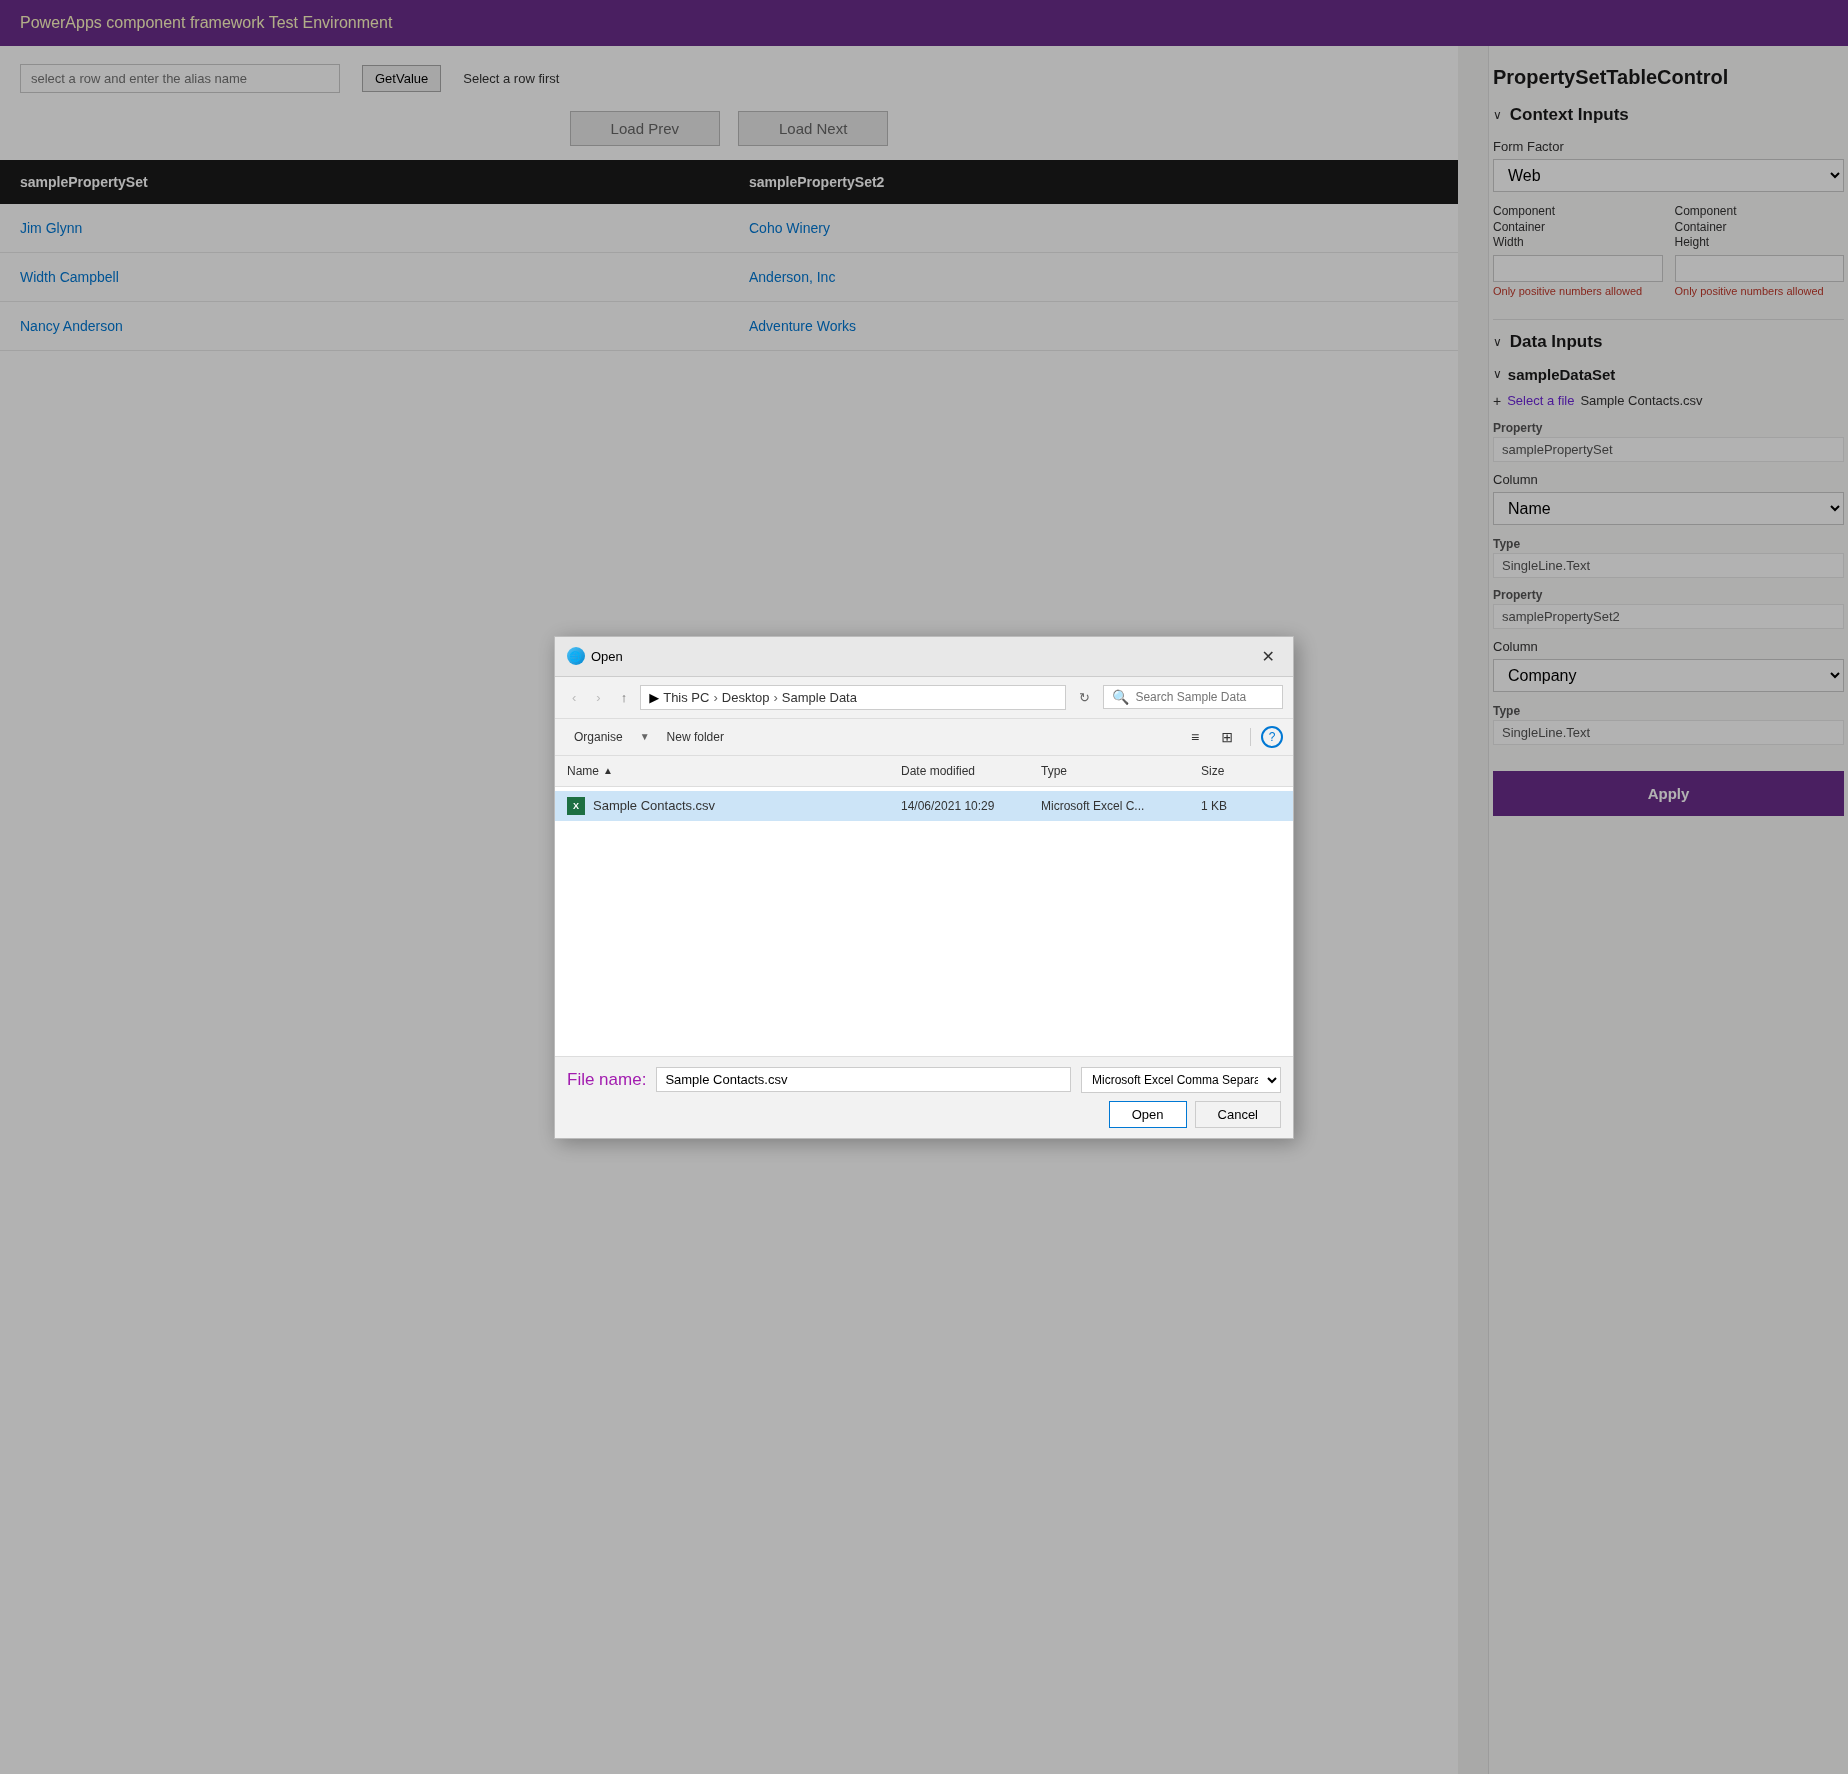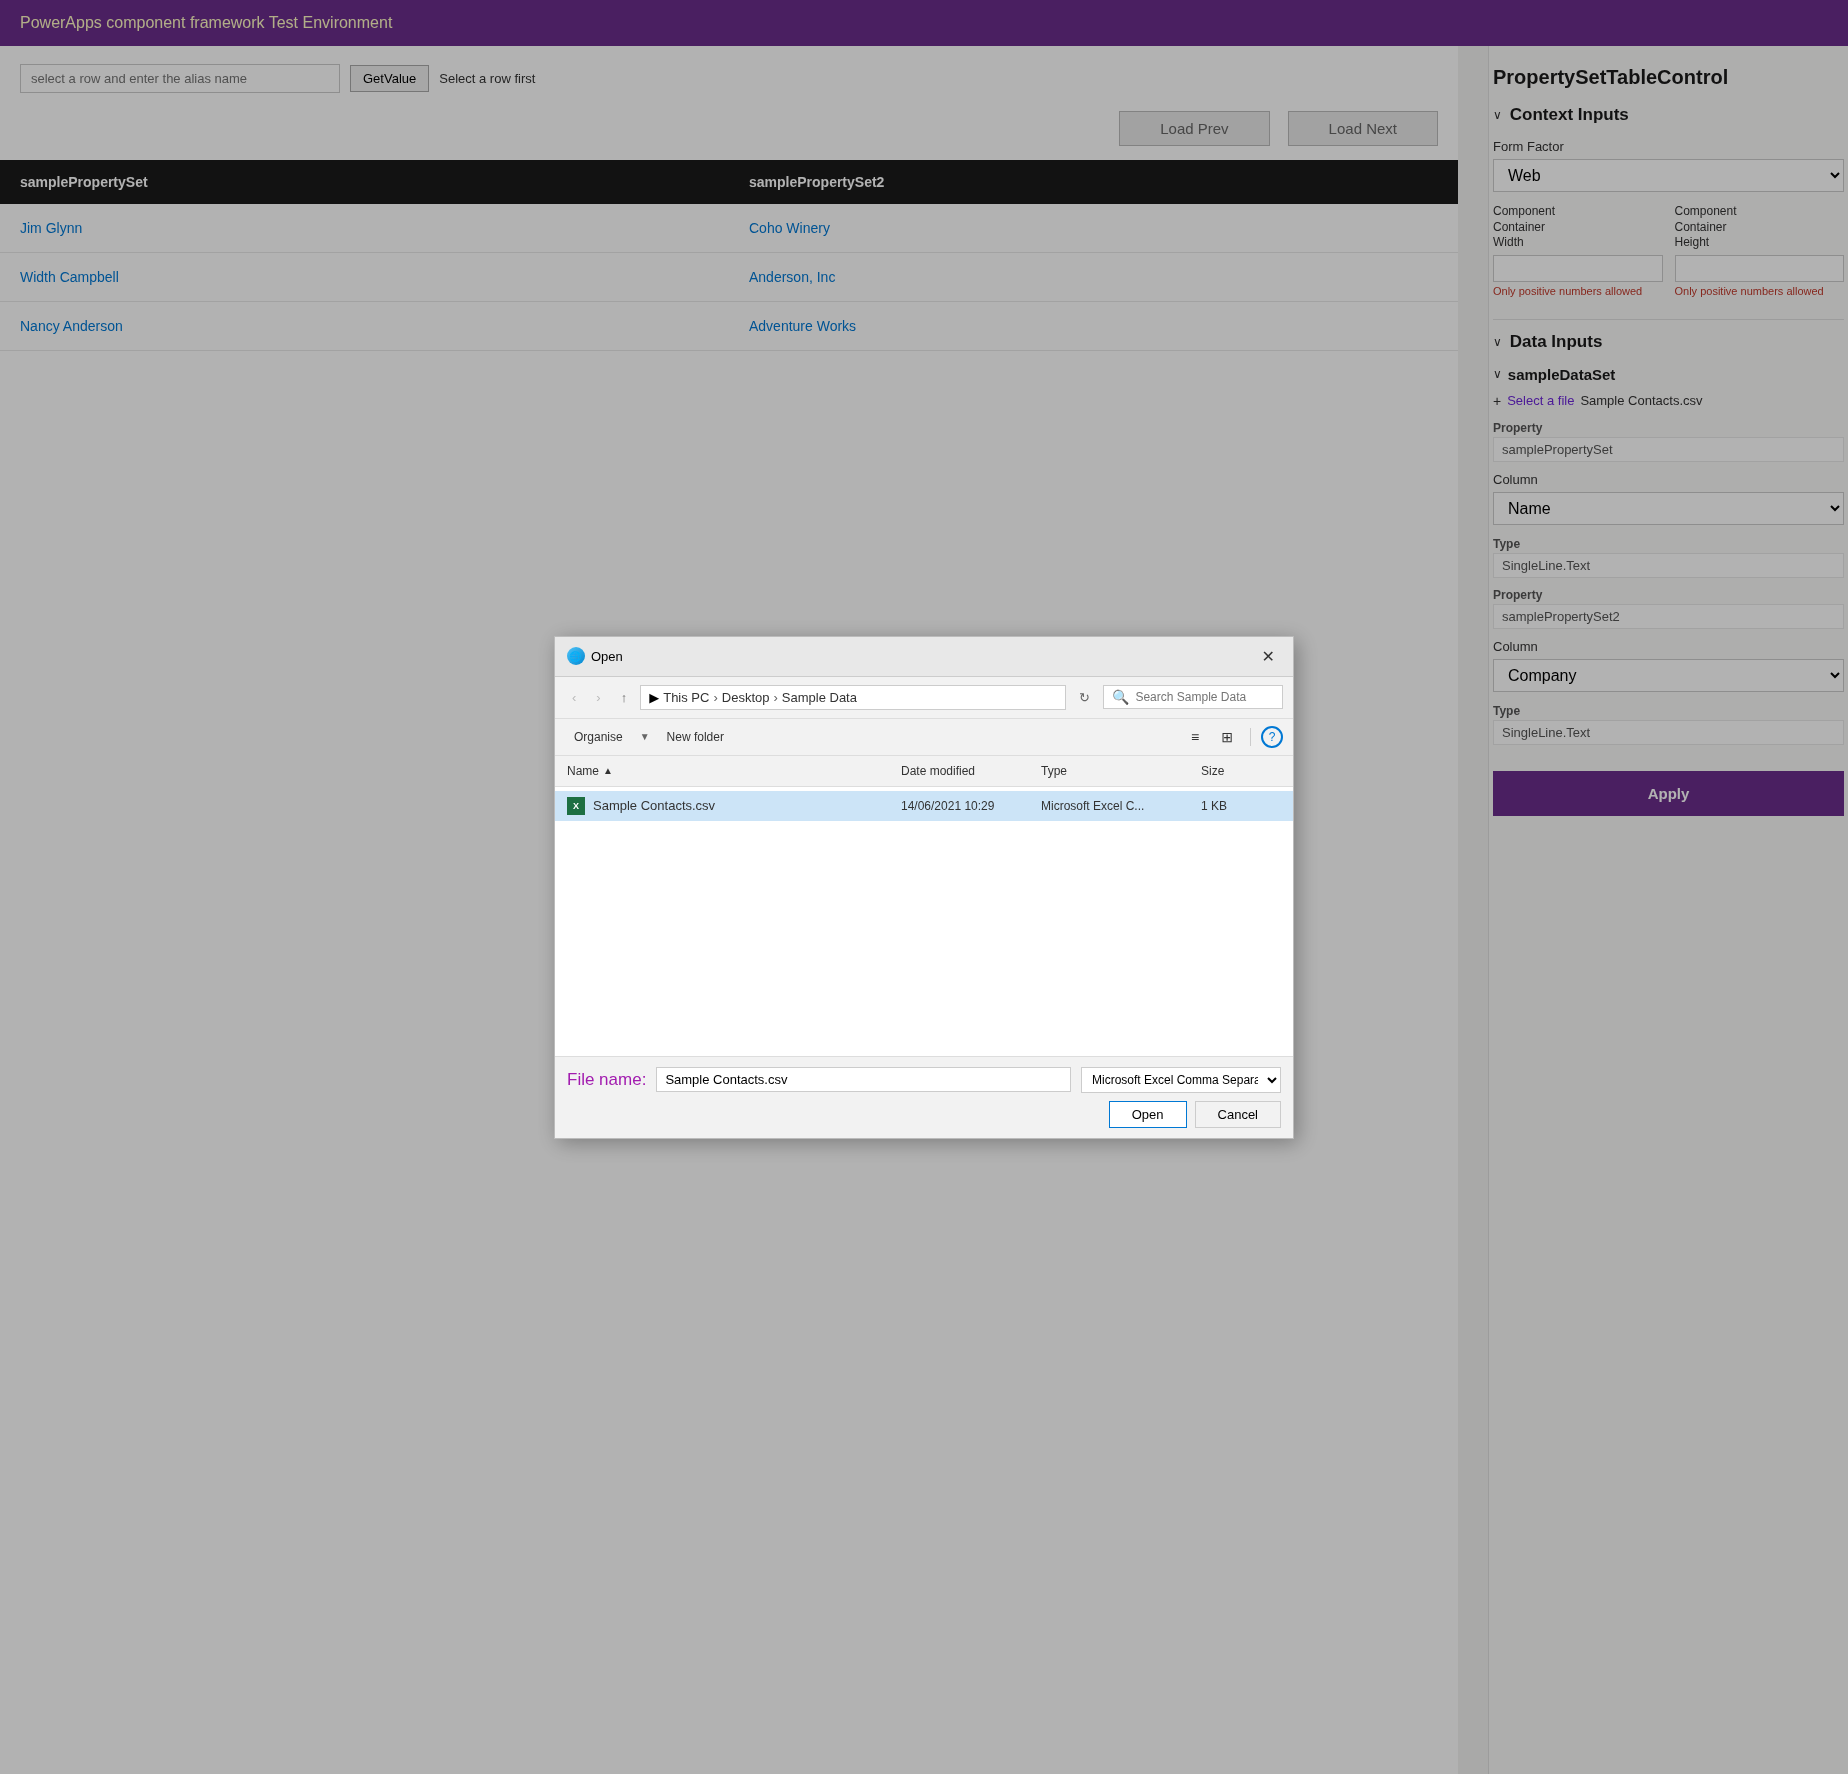--- a/index.html
+++ b/index.html
@@ -28,21 +28,21 @@
       background: white;
       overflow: auto;
       position: relative;
     }
 
     
     #alias-row {
       display: flex;
       align-items: center;
       padding: 18px 20px 12px 20px;
-      gap: 10px;
+      gap: 22px;
     }
     #alias-input {
       border: 1px solid #ccc;
       padding: 6px 10px;
       width: 320px;
       font-size: 13px;
       color: #666;
     }
     #getvalue-btn {
       padding: 5px 12px;
@@ -52,21 +52,21 @@
       font-size: 13px;
     }
     #select-row-label {
       font-size: 13px;
       color: #333;
     }
 
     
     #load-row {
       display: flex;
-      justify-content: flex-end;
+      justify-content: center;
       gap: 18px;
       padding: 6px 20px 14px;
     }
     .load-btn {
       padding: 8px 40px;
       background: #e8e8e8;
       border: 1px solid #bbb;
       cursor: pointer;
       font-size: 15px;
       color: #666;

